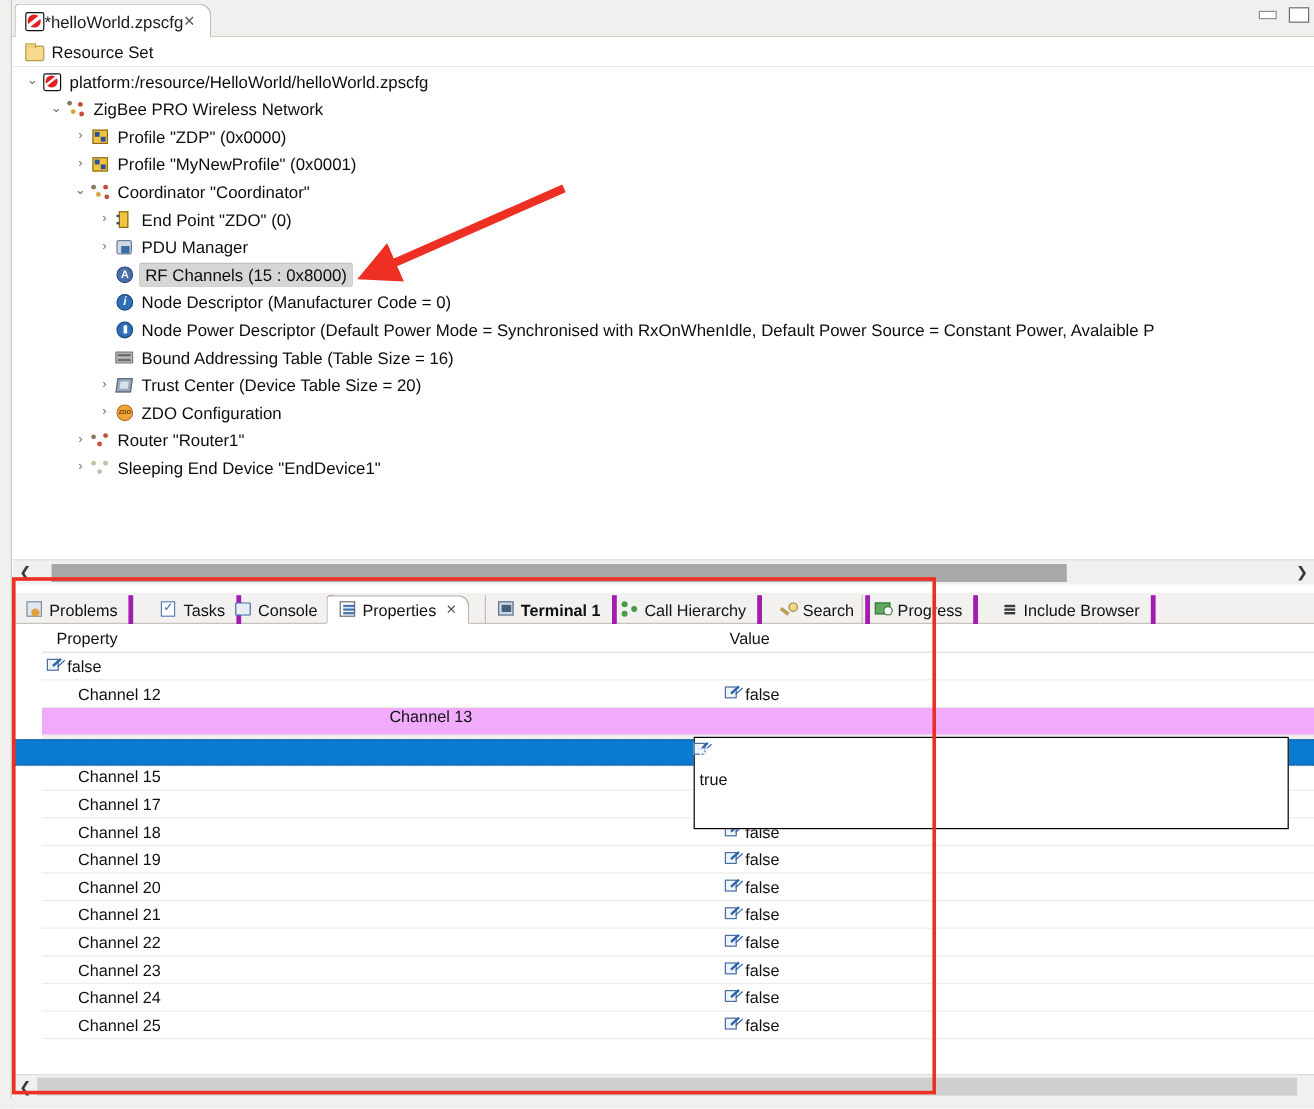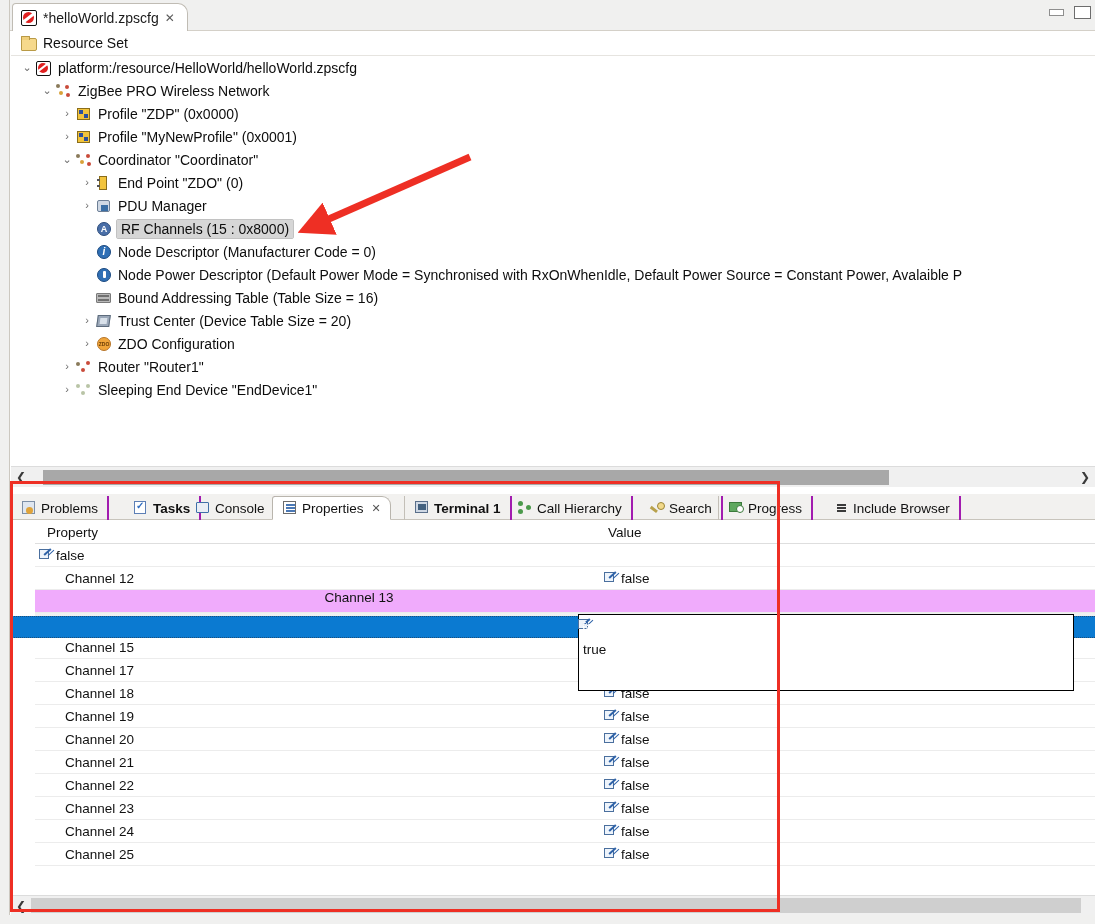--- a/index.html
+++ b/index.html
@@ -17,21 +17,21 @@
     position: absolute; left: 0; top: 0; width: 1095px; height: 31px;
     background: #f0f0ef;
     border-bottom: 1px solid #d4d0c8;
   }
   .tabstrip-left-rail {
     position: absolute; left: 0; top: 0; width: 10px; height: 31px;
     background: #f0f0ef; border-right: 1px solid #c9c6bf;
   }
   .editor-tab {
     position: absolute; left: 12px; top: 3px; height: 28px;
-    display: flex; align-items: center; gap: 6px;
+    display: flex; align-items: center; 
     padding: 0 12px 0 8px;
     background: #ffffff;
     border: 1px solid #c0bcb4; border-bottom: none;
     border-radius: 4px 10px 0 0;
   }
   .editor-tab .tab-title { font-size: 14px; color: #1a1a1a; white-space: nowrap; }
   .tab-close { font-size: 12px; color: #5a5a5a; cursor: pointer; line-height: 1; }
 
   .zps-icon {
     width: 16px; height: 16px; flex: 0 0 16px;
@@ -178,21 +178,21 @@
   .bottom-tabbar {
     position: absolute; left: 10px; top: 494px; width: 1085px; height: 26px;
     background: #f2f1ef;
     border-bottom: 1px solid #c8c4bc;
   }
   .vtab {
     position: absolute; top: 2px; height: 24px;
     display: flex; align-items: center; gap: 5px;
     padding: 0 9px;
     font-size: 13.5px; color: #111; white-space: nowrap;
-    border-right: 2px solid #a21caf;
+    border-right: 4px solid #a21caf;
   }
   .vtab.first { border-left: none; }
   .vtab.active {
     background: #ffffff;
     border: 1px solid #b9b5ad; border-bottom: 1px solid #fff;
     border-radius: 3px 9px 0 0;
     z-index: 3;
   }
   .vtab.group-start { border-left: 1px solid #c3bfb7; }
   .vtab-ico { width: 15px; height: 14px; flex: 0 0 15px; position: relative; }
@@ -462,21 +462,21 @@
     <span class="hs-arrow">❯</span>
   </div>
 
   <div class="bottom-tabbar" id="bottom-tabbar">
       <div class="vtab first" style="left: 2px;">
         <span class="vtab-ico">
           <span class="i-problems"></span>
         </span>
         <span>Problems</span>
       </div>
-      <div class="vtab" style="left: 114px; font-weight: bold;">
+      <div class="vtab" style="left: 114px;">
         <span class="vtab-ico">
           <span class="i-tasks"></span>
         </span>
         <span>Tasks</span>
       </div>
       <div class="vtab" style="left: 176px;">
         <span class="vtab-ico">
           <span class="i-console"></span>
         </span>
         <span>Console</span>

